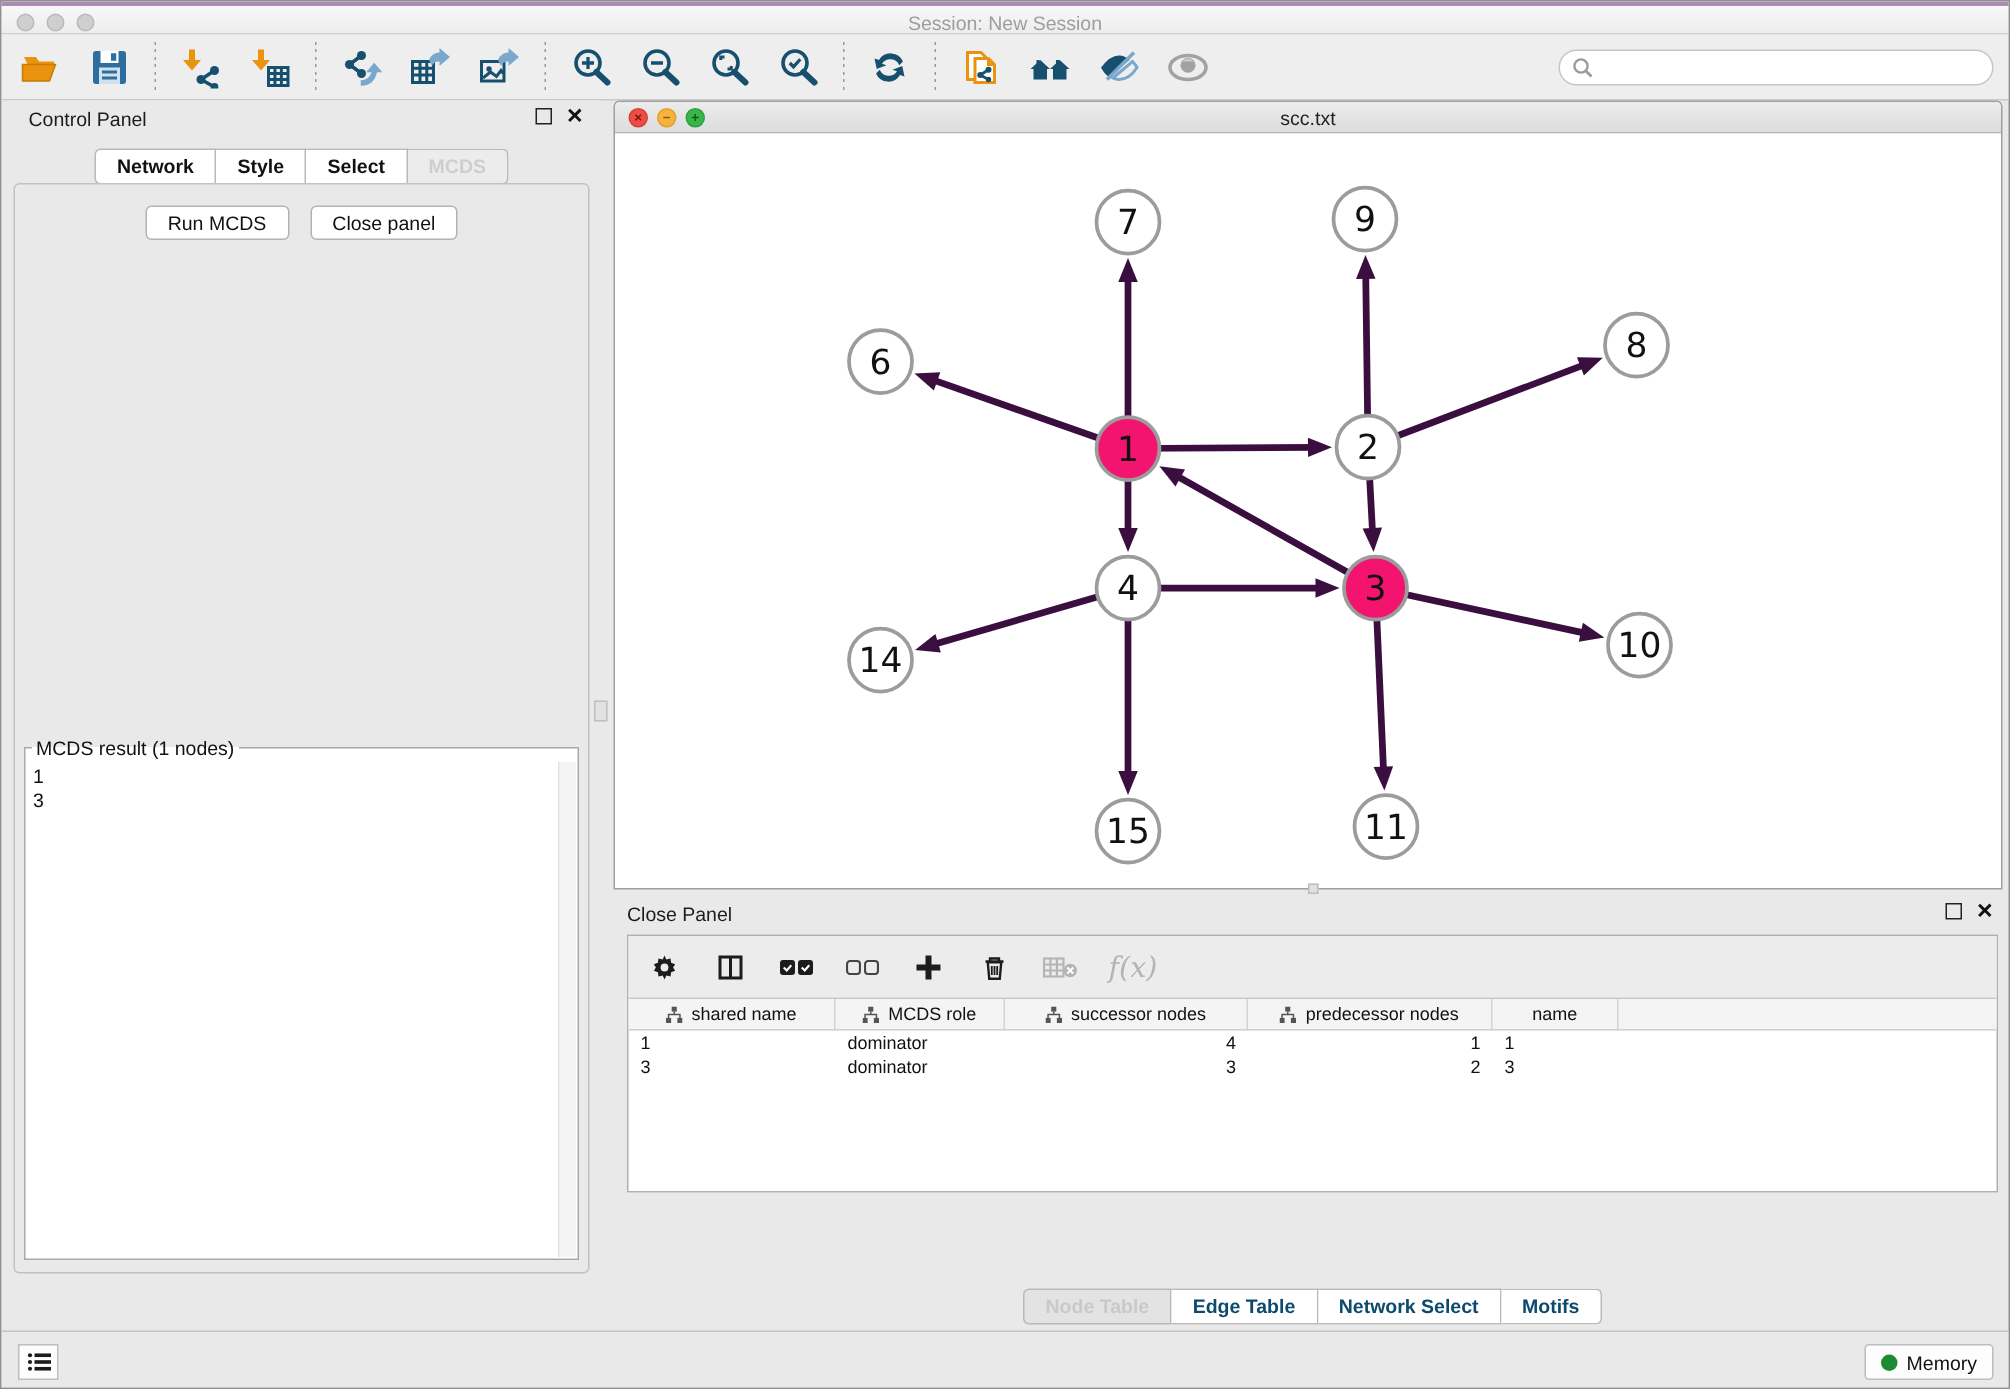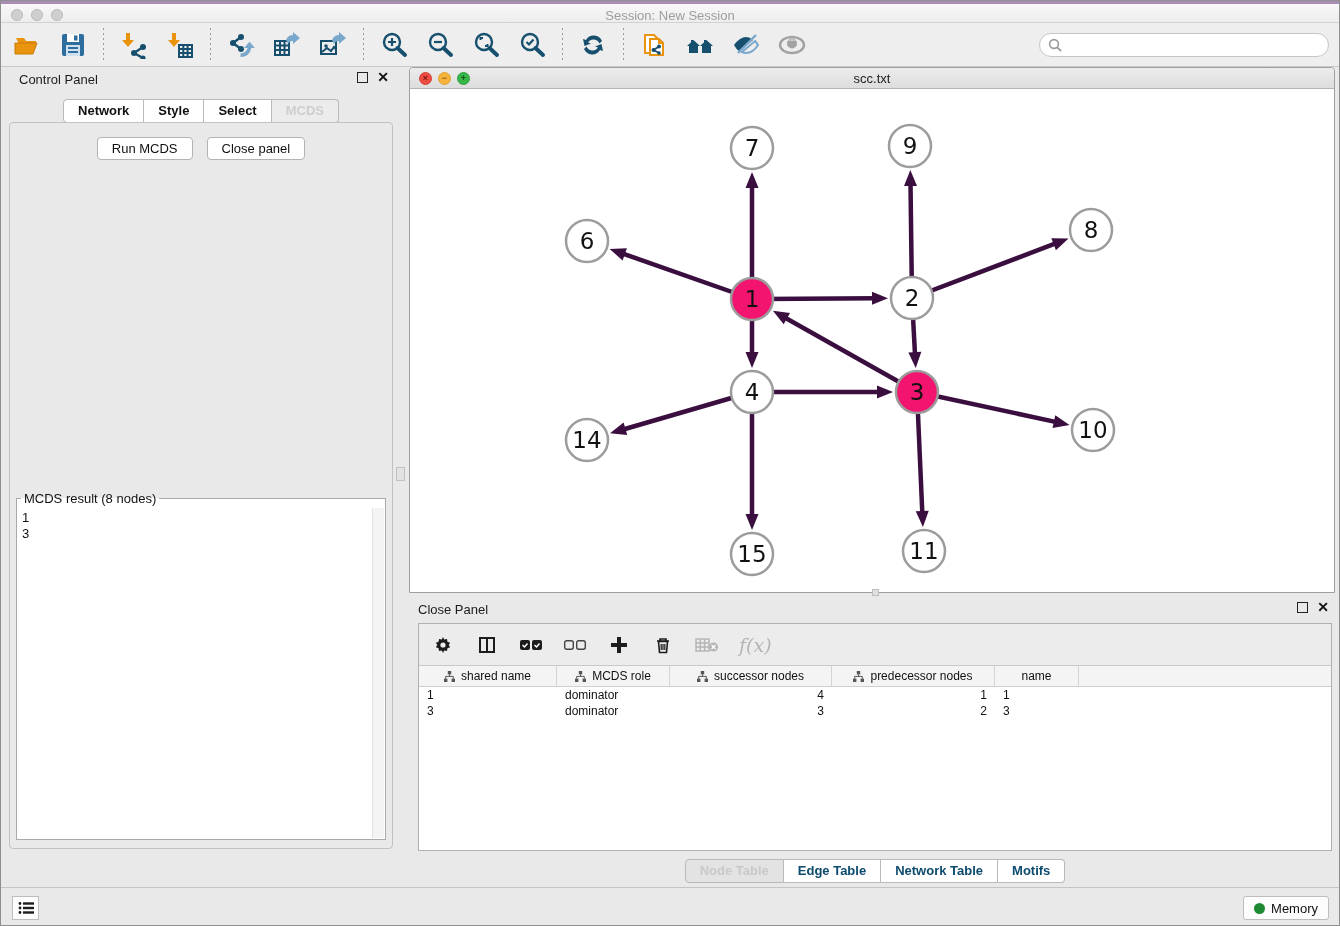--- a/index.html
+++ b/index.html
@@ -104,21 +104,21 @@
   .light.green { background:#39b64a; border:1px solid #2da03c; color:#0d5c18; }
   .nw-canvas { position:absolute; left:1px; right:1px; top:22px; bottom:1px; background:#fff; }
   .nw-grip { position:absolute; left:50%; bottom:-4px; width:7px; height:7px;
     background:#e0e0e0; border:1px solid #bdbdbd; }
   .v-splitter-grip { position:absolute; left:395px; top:466px; width:9px; height:14px;
     background:#e2e2e2; border:1px solid #c0c0c0; }
   
   .table-panel { position:absolute; left:408px; top:596px; width:932px; height:292px; }
   .tp-header { position:relative; height:24px; }
   .tp-title { position:absolute; left:9px; top:5px; font-size:13px; color:#1c1c1c; }
-  .tp-box { position:absolute; left:9px; right:9px; top:26px; height:228px;
+  .tp-box { position:absolute; left:9px; right:9px; top:26px; height:172px;
     background:#fff; border:1px solid #b0b0b0; }
   .tp-toolbar { height:42px; background:#ececec; border-bottom:1px solid #c9c9c9;
     display:flex; align-items:center; padding:0 12px; gap:20px; }
   .tp-tbtn { width:24px; height:24px; display:flex; align-items:center; justify-content:center; cursor:pointer; }
   .fx-label { font-size:19px; font-family:"DejaVu Serif",serif; font-style:italic; color:#b4b4b4; }
   .tbl-header { display:flex; height:21px; background:#f4f4f4; border-bottom:1px solid #cfcfcf; }
   .th { display:flex; align-items:center; justify-content:center; gap:6px;
     font-size:12px; color:#111; border-right:1px solid #d4d4d4; height:100%; cursor:pointer; }
   .tbl-row { display:flex; height:16px; }
   .td { font-size:12px; color:#111; padding:1px 8px 0; white-space:nowrap; overflow:hidden; }
@@ -307,21 +307,21 @@
       <div class="cp-tab">Style</div>
       <div class="cp-tab">Select</div>
       <div class="cp-tab active">MCDS</div>
     </div>
   <div class="cp-body">
     <div class="cp-buttons">
       <button class="btn">Run MCDS</button>
       <button class="btn">Close panel</button>
     </div>
     <fieldset class="result-fieldset">
-      <legend>MCDS result (8 nodes)</legend>
+      <legend>MCDS result (1 nodes)</legend>
       <div class="result-area">
           <div class="result-line">1</div>
           <div class="result-line">3</div>
         </div>
       <div class="result-scrollbar"></div>
     </fieldset>
   </div>
 </div>
 
 <div class="v-splitter-grip"></div>
@@ -505,21 +505,21 @@
           <div class="td" style="width: 113px; text-align: left;">dominator</div>
           <div class="td" style="width: 162px; text-align: right;">3</div>
           <div class="td" style="width: 163px; text-align: right;">2</div>
           <div class="td" style="width: 84px; text-align: left;">3</div>
         </div>
       </div>
   </div>
   <div class="tp-tabs">
       <div class="bt-tab active">Node Table</div>
       <div class="bt-tab">Edge Table</div>
-      <div class="bt-tab">Network Table</div>
+      <div class="bt-tab">Network Select</div>
       <div class="bt-tab">Motifs</div>
     </div>
 </div>
 
 <div class="statusbar">
   <div class="list-btn">
     <svg width="16" height="14" viewBox="0 0 16 14">
       <circle cx="2" cy="2.5" r="1.4" fill="#1c1c1c"></circle>
         <rect x="5" y="1.3" width="11" height="2.4" fill="#1c1c1c"></rect>
       <circle cx="2" cy="7" r="1.4" fill="#1c1c1c"></circle>

